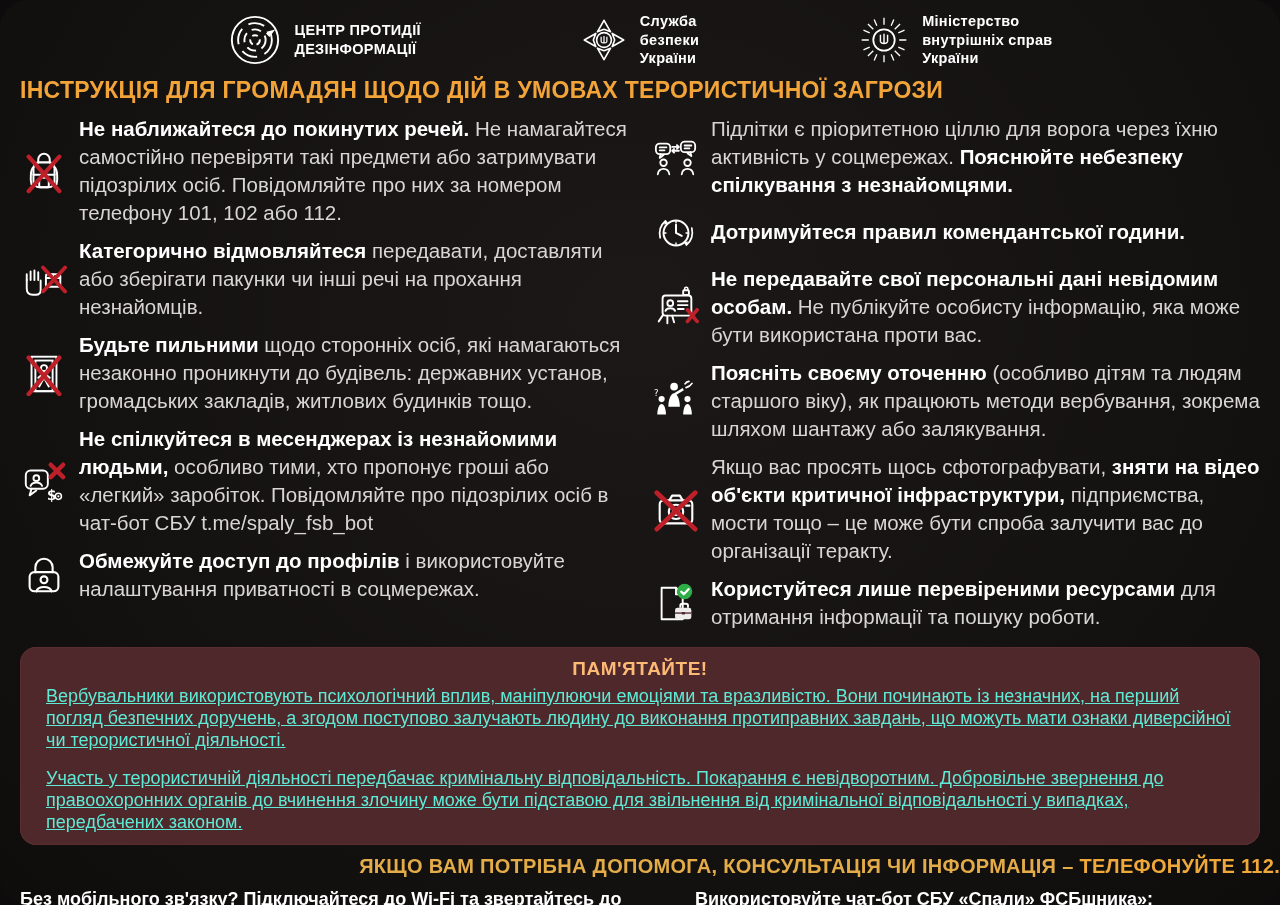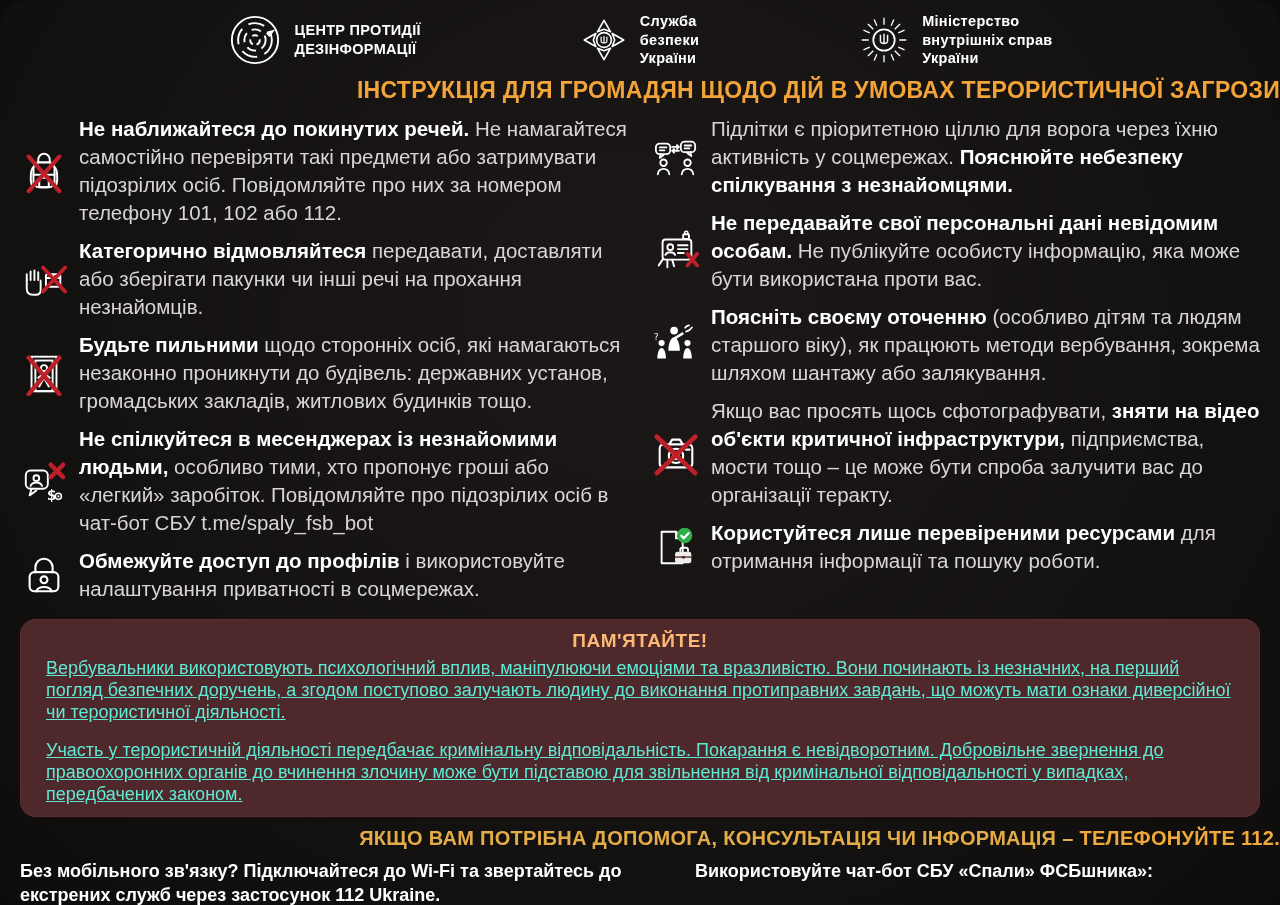--- a/index.html
+++ b/index.html
@@ -10,21 +10,21 @@
     font-family: "Liberation Sans", "DejaVu Sans", sans-serif;
     color: #fff;
     border-radius: 28px;
   }
   
   .header { display: flex; justify-content: center; align-items: center; gap: 160px; padding: 12px 0 4px; }
   .logo { display: flex; align-items: center; gap: 13px; }
   .logo-label { font-weight: bold; font-size: 14.5px; line-height: 1.28; letter-spacing: .3px; }
   .logo-label span { display: block; }
   
-  .main-title { text-align: right; color: #F2A438; font-weight: 800; font-size: 23px; letter-spacing: .3px; margin: 5px 0 11px; }
+  .main-title { text-align: left; color: #F2A438; font-weight: 800; font-size: 23px; letter-spacing: .3px; margin: 5px 0 11px; padding-left: 20px; }
   
   .columns { display: grid; grid-template-columns: 1fr 1fr; column-gap: 24px; padding: 0 20px; }
   .item { display: flex; align-items: center; gap: 11px; margin-bottom: 10px; }
   .item .icon { flex: 0 0 48px; display: flex; justify-content: center; align-items: center; }
   .item p { margin: 0; font-size: 20.5px; line-height: 28px; color: #d8d5d5; }
   .b { font-weight: bold; color: #fff; text-align: center; }
   
   .remember { margin: 6px 20px 0; background: #4F282C; border-radius: 16px; padding: 11px 26px 12px; box-shadow: inset 0 0 0 1px #5a2e31; }
   .remember h2 { margin: 0 0 5px; text-align: center; color: #fdba74; font-size: 19px; font-weight: 800; letter-spacing: .5px; }
   .remember p { margin: 0; font-size: 18px; line-height: 22px; color: #5eead4; text-decoration: underline; }
@@ -207,20 +207,36 @@
               <circle cx="11" cy="30" r="3.4"></circle>
               <path d="M5 42c1-7.5 11-7.5 12 0"></path>
               <circle cx="36" cy="30" r="3.4"></circle>
               <path d="M30 42c1-7.5 11-7.5 12 0"></path>
             </g>
           </svg>
         </span>
         <p><span>Підлітки є пріоритетною ціллю для ворога через їхню активність у соцмережах. </span><span class="b">Пояснюйте небезпеку спілкування з незнайомцями.</span></p>
       </div>
 
+      <div class="item">
+        <span class="icon">
+          <svg viewBox="0 0 48 48" width="46" height="46">
+            <g fill="none" stroke="#fff" stroke-width="2.1" stroke-linecap="round">
+              <circle cx="24" cy="25" r="13"></circle>
+              <path d="M24 25v-8.5M24 25l6 3"></path>
+              <path d="M24 14.5v-1.6M24 37.1v-1.6M13.5 25h-1.6M36.1 25h-1.6" stroke-width="1.5"></path>
+              <path d="M7.5 30c-1.6-7 .8-13.5 5.5-17.5" stroke-width="1.8"></path>
+              <path d="M40.5 20c1.6 7-.8 13.5-5.5 17.5" stroke-width="1.8"></path>
+            </g>
+            <path d="M11.6 16.2l1.5-5 3 4z" fill="#fff"></path>
+            <path d="M36.4 33.8l-1.5 5-3-4z" fill="#fff"></path>
+          </svg>
+        </span>
+        <p><span class="b">Дотримуйтеся правил комендантської години.</span></p>
+      </div>
 
       <div class="item">
         <span class="icon">
           <svg viewBox="0 0 48 48" width="46" height="46">
             <g fill="none" stroke="#fff" stroke-width="2" stroke-linecap="round" stroke-linejoin="round">
               <rect x="10" y="12" width="30" height="21" rx="3"></rect>
               <circle cx="18" cy="20" r="3"></circle>
               <path d="M13 28c1.5-3.5 8.5-3.5 10 0"></path>
               <path d="M26 18h10M26 22h10M26 26h6"></path>
               <path d="M10 33l-4 6M15 33v8M20 33l2 7"></path>

